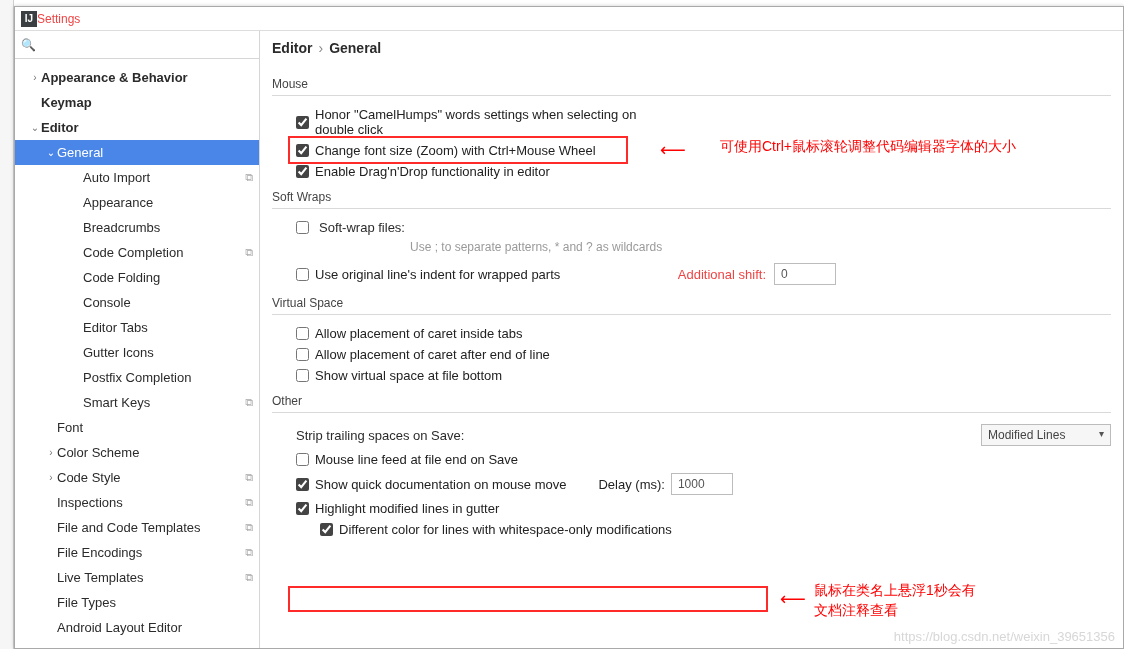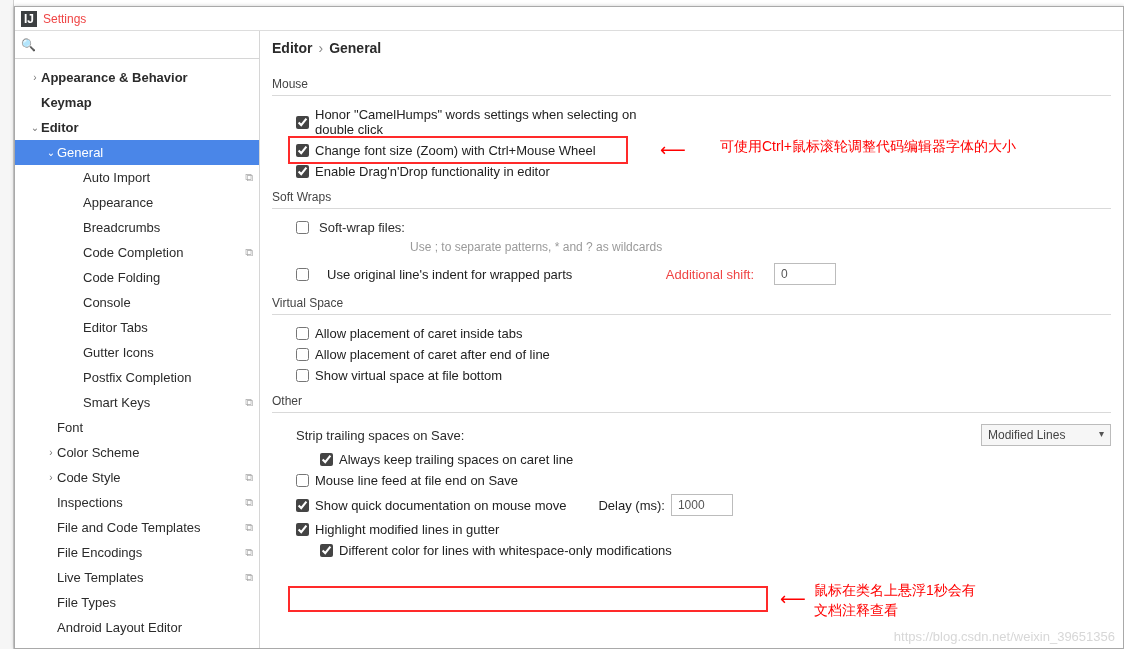--- a/index.html
+++ b/index.html
@@ -39,22 +39,21 @@
     align-items: center;
     padding: 0 6px;
   }
   .titlebar .appicon {
     width: 16px; height: 16px;
     background: #3c3f41;
     color: #fff;
     display: flex;
     align-items: center;
     justify-content: center;
-    margin-right: 6px;
-    font-size: 12px;
+    font-size: 10px;
     font-weight: bold;
   }
   .titlebar .title { font-size: 12px; color: #ef4444; }
   .content {
     display: flex;
     height: calc(100% - 24px);
   }
   .sidebar {
     width: 245px;
     border-right: 1px solid #d6d6d6;
@@ -216,21 +215,21 @@
     line-height: 1.4;
     pointer-events: none;
   }
   .watermark {
     position: absolute;
     right: 8px; bottom: 4px;
     color: #d7d7d7;
     font-size: 13px;
     pointer-events: none;
   }
-  .row-flex { display:flex; align-items:center; width:540px;gap:12px; }
+  .row-flex { display:flex; align-items:center; width:540px; }
 </style>
 </head>
 <body>
 
 <div class="edge-frag"></div>
 
 <div class="window">
   <div class="titlebar">
     <div class="appicon">IJ</div>
     <div class="title">Settings</div>
@@ -402,24 +401,20 @@
           <span class="optlabel">Show virtual space at file bottom</span>
         </div>
 
         <div class="section-title">Other</div>
         <div class="section-line"></div>
         <div class="strip-row">
           <span class="optlabel">Strip trailing spaces on Save:</span>
           <div style="flex:1"></div>
           <div class="select">Modified Lines</div>
         </div>
-        <div class="opt indent2">
-          <input type="checkbox" checked="" style="">
-          <span class="optlabel">Always keep trailing spaces on caret line</span>
-        </div>
         <div class="opt">
           <input type="checkbox" style="">
           <span class="optlabel">Mouse line feed at file end on Save</span>
         </div>
         <div class="opt">
           <input type="checkbox" checked="" style="">
           <span class="optlabel">Show quick documentation on mouse move</span>
           <span style="width:20px"></span>
           <span class="optlabel">Delay (ms):</span>
           <input class="txtinput small" value="1000" style="">

